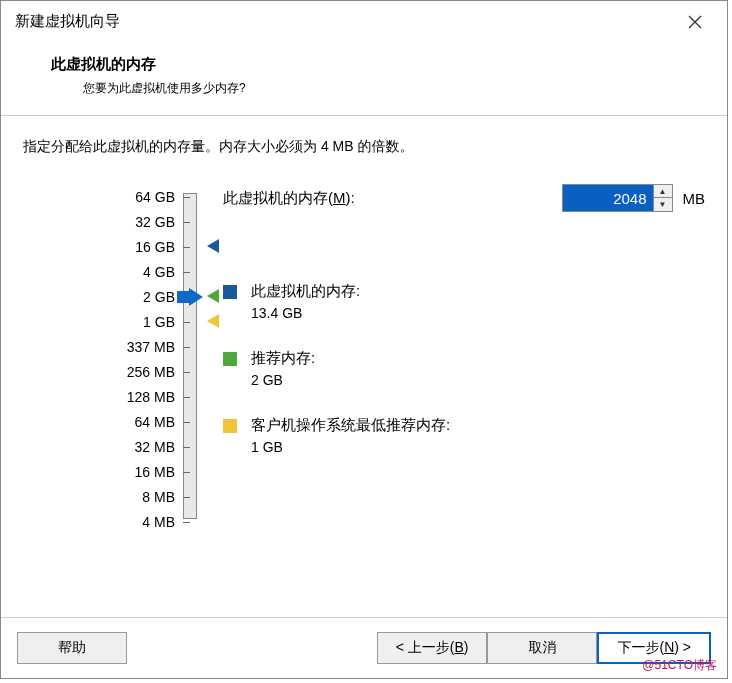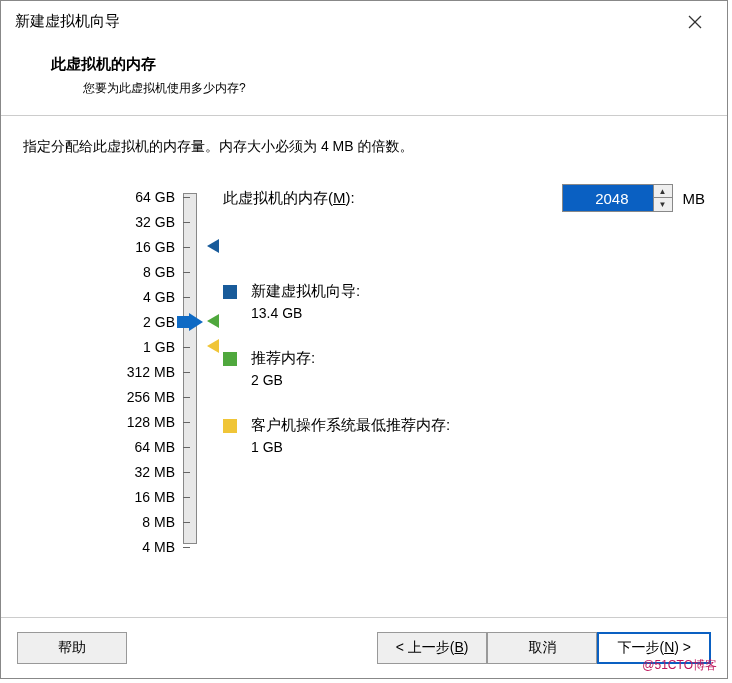--- a/index.html
+++ b/index.html
@@ -157,21 +157,21 @@
     .spinner {
       display: flex;
       border: 1px solid #888;
       height: 28px;
       background: #fff;
     }
     .spinner input {
       width: 90px;
       border: none;
       text-align: right;
-      padding: 0 24px;
+      padding: 0 6px;
       font-size: 15px;
       background: #0a60c2;
       color: #fff;
       outline: none;
       font-family: inherit;
     }
     .spin-btns {
       display: flex;
       flex-direction: column;
       border-left: 1px solid #888;
@@ -282,40 +282,36 @@
         <div class="scale-row">
             <span>32 GB</span>
             <span class="tick"></span>
           </div>
         <div class="scale-row">
             <span>16 GB</span>
             <span class="tick"></span>
           <span class="marker-arrow marker-max" style="top:5px;"></span>
         </div>
         <div class="scale-row">
-            <span>8 GB</span>
-            <span class="tick"></span>
-          </div>
-        <div class="scale-row">
             <span>4 GB</span>
             <span class="tick"></span>
           </div>
         <div class="scale-row">
             <span>2 GB</span>
             <span class="tick"></span>
           <span class="marker-current" style="top:4px;"></span>
           <span class="marker-arrow marker-rec" style="top:5px;"></span>
         </div>
         <div class="scale-row">
             <span>1 GB</span>
             <span class="tick"></span>
           <span class="marker-arrow marker-min" style="top:5px;"></span>
         </div>
         <div class="scale-row">
-            <span>312 MB</span>
+            <span>337 MB</span>
             <span class="tick"></span>
           </div>
         <div class="scale-row">
             <span>256 MB</span>
             <span class="tick"></span>
           </div>
         <div class="scale-row">
             <span>128 MB</span>
             <span class="tick"></span>
           </div>
@@ -356,21 +352,21 @@
             </div>
             <span class="unit">MB</span>
           </div>
         </div>
 
         <div style="height:40px;"></div>
 
         <div class="info-block">
           <div class="color-sq sq-blue"></div>
           <div class="info-text">
-            <div class="info-title">新建虚拟机向导:</div>
+            <div class="info-title">此虚拟机的内存:</div>
             <div class="info-val">13.4 GB</div>
           </div>
         </div>
 
         <div class="info-block">
           <div class="color-sq sq-green"></div>
           <div class="info-text">
             <div class="info-title">推荐内存:</div>
             <div class="info-val">2 GB</div>
           </div>

